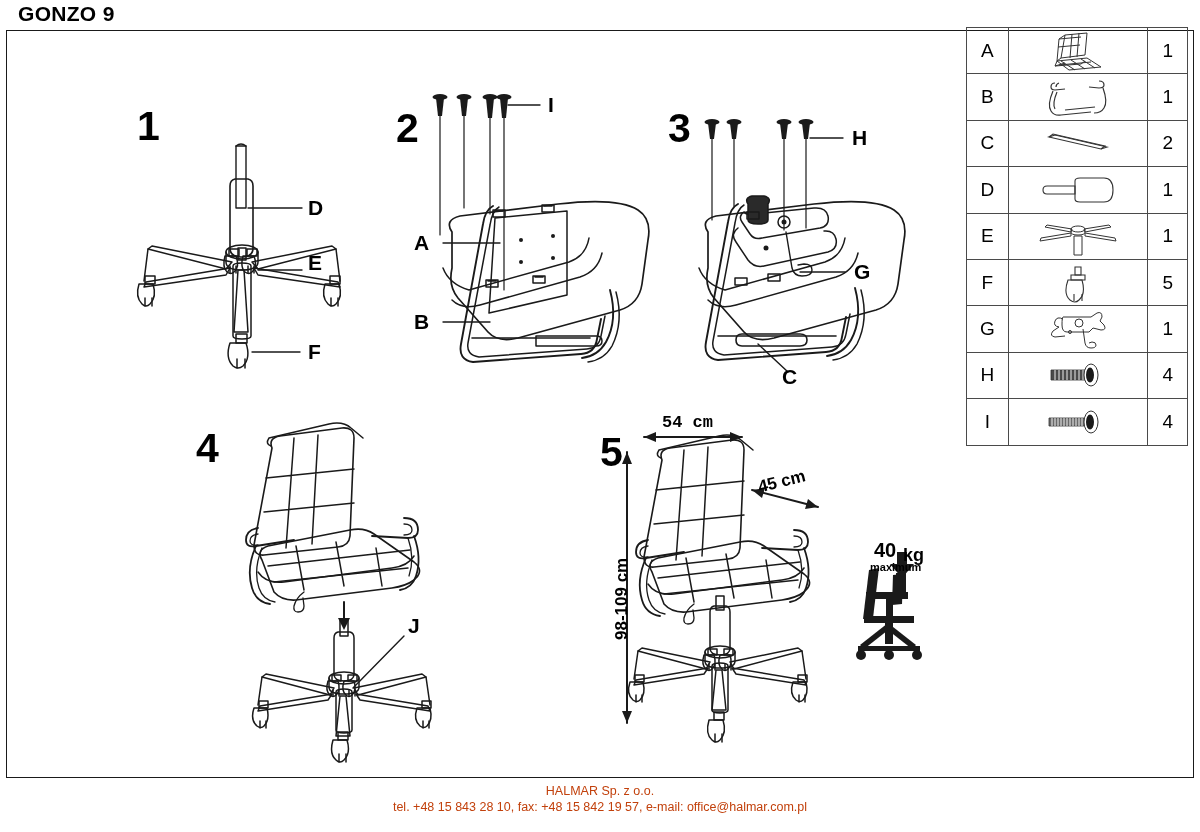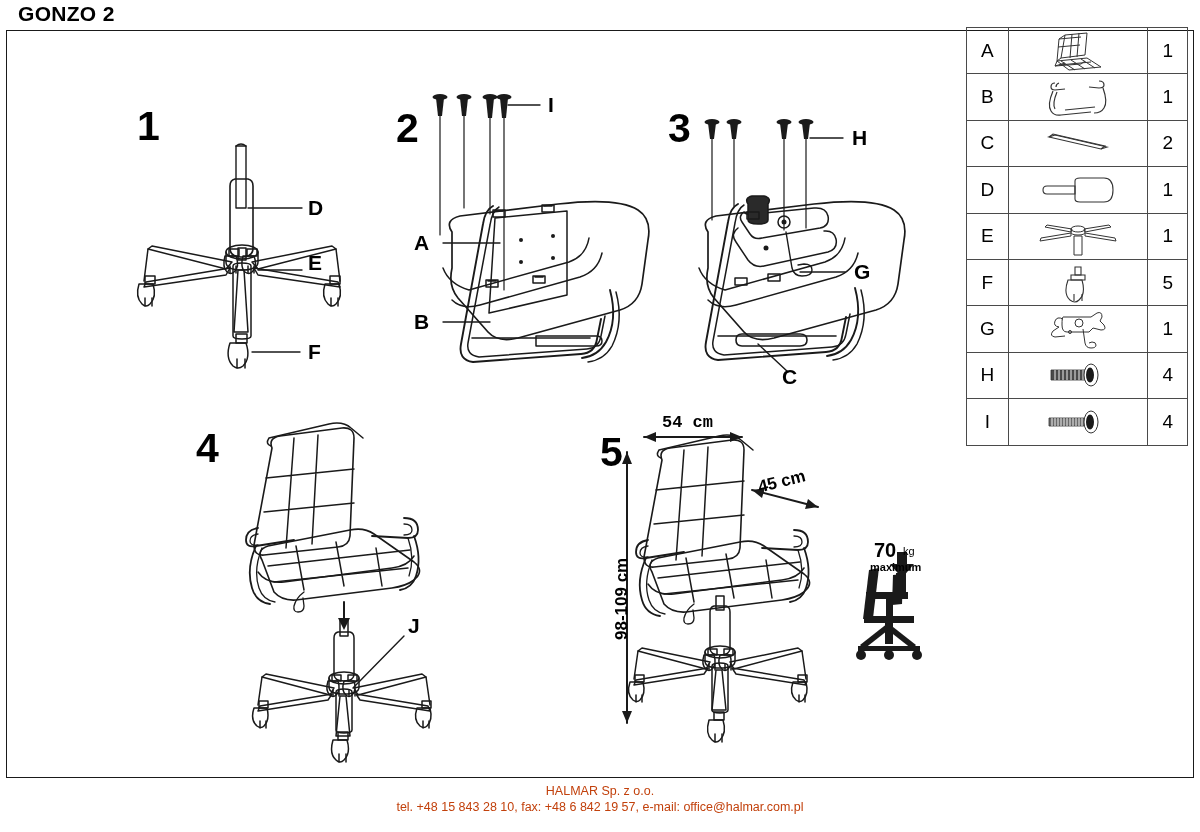--- a/index.html
+++ b/index.html
@@ -75,21 +75,21 @@
     white-space:nowrap;
   }
 
   
   .weight-num {
     position:absolute; left:874px; top:540px;
     font-size:20px; font-weight:bold; line-height:1;
   }
   .weight-unit {
     position:absolute; left:903px; top:546px;
-    font-size:11px; font-weight:normal; line-height:1;
+    font-size:18px; font-weight:bold; line-height:1;
   }
   .weight-max {
     position:absolute; left:870px; top:562px;
     font-size:11px; font-weight:bold; line-height:1;
   }
 
   
   .art { position:absolute; left:0; top:0; width:1200px; height:832px; pointer-events:none; }
 
   
@@ -98,21 +98,21 @@
     text-align:center;
     font-size:12.5px; line-height:15.5px;
     color:#c2410c;
   }
 </style>
 </head>
 <body>
 
 <div class="page">
 
-  <div class="title">GONZO 2</div>
+  <div class="title">GONZO 9</div>
 
   <div class="frame"></div>
 
   <svg class="art" viewBox="0 0 1200 832">
     <g fill="none" stroke="#1a1a1a" stroke-width="1.5" stroke-linejoin="round" stroke-linecap="round">
 
     <g>
 
       <path d="M236 146 h10 v62 h-10 z" stroke-width="1.4"></path>
       <path d="M236 146 q5 -4 10 0"></path>
@@ -432,21 +432,21 @@
   <div class="label" style="left:852px; top:127px;">H</div>
   <div class="label" style="left:854px; top:261px;">G</div>
   <div class="label" style="left:782px; top:366px;">C</div>
 
   <div class="label" style="left:408px; top:615px;">J</div>
 
   <div class="dim-label" style="left:662px; top:414px;font-family:Liberation Mono, monospace;">54 cm</div>
   <div class="dim-tilt" style="left:756px; top:478px;">45 cm</div>
   <div class="dim-vert" style="left:612px; top:640px;">98-109 cm</div>
 
-  <div class="weight-num">70</div>
+  <div class="weight-num">40</div>
   <div class="weight-unit">kg</div>
   <div class="weight-max">maximum</div>
 
   <table class="parts-table">
     <tbody>
       <tr>
         <td class="pt-letter">A</td>
         <td class="pt-icon">
           <svg width="130" height="40" viewBox="0 0 130 40">
               <g fill="none" stroke="#333" stroke-width="1">
@@ -577,16 +577,16 @@
           </g>
             </svg>
         </td>
         <td class="pt-qty">4</td>
       </tr>
     </tbody>
   </table>
 
   <div class="footer">
     <div>HALMAR Sp. z o.o.</div>
-    <div>tel. +48 15 843 28 10, fax: +48 6 842 19 57, e-mail: office@halmar.com.pl</div>
+    <div>tel. +48 15 843 28 10, fax: +48 15 842 19 57, e-mail: office@halmar.com.pl</div>
   </div>
 
 </div>
 
 </body></html>

